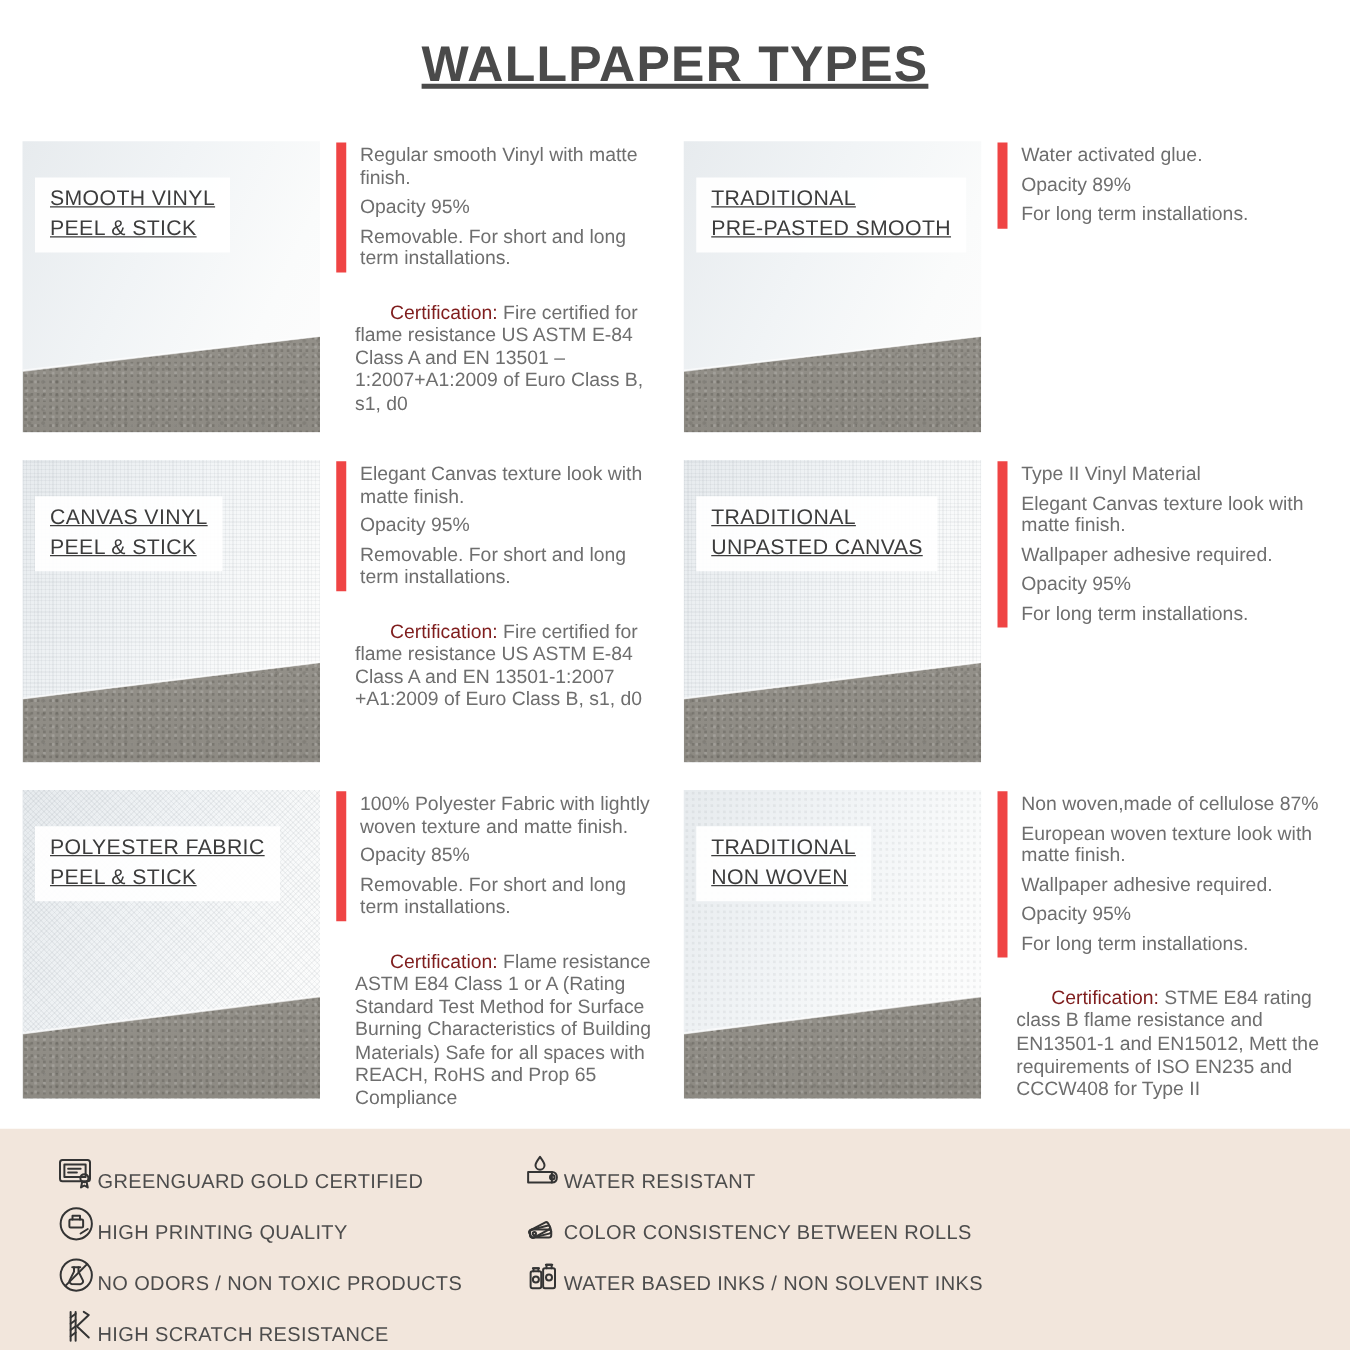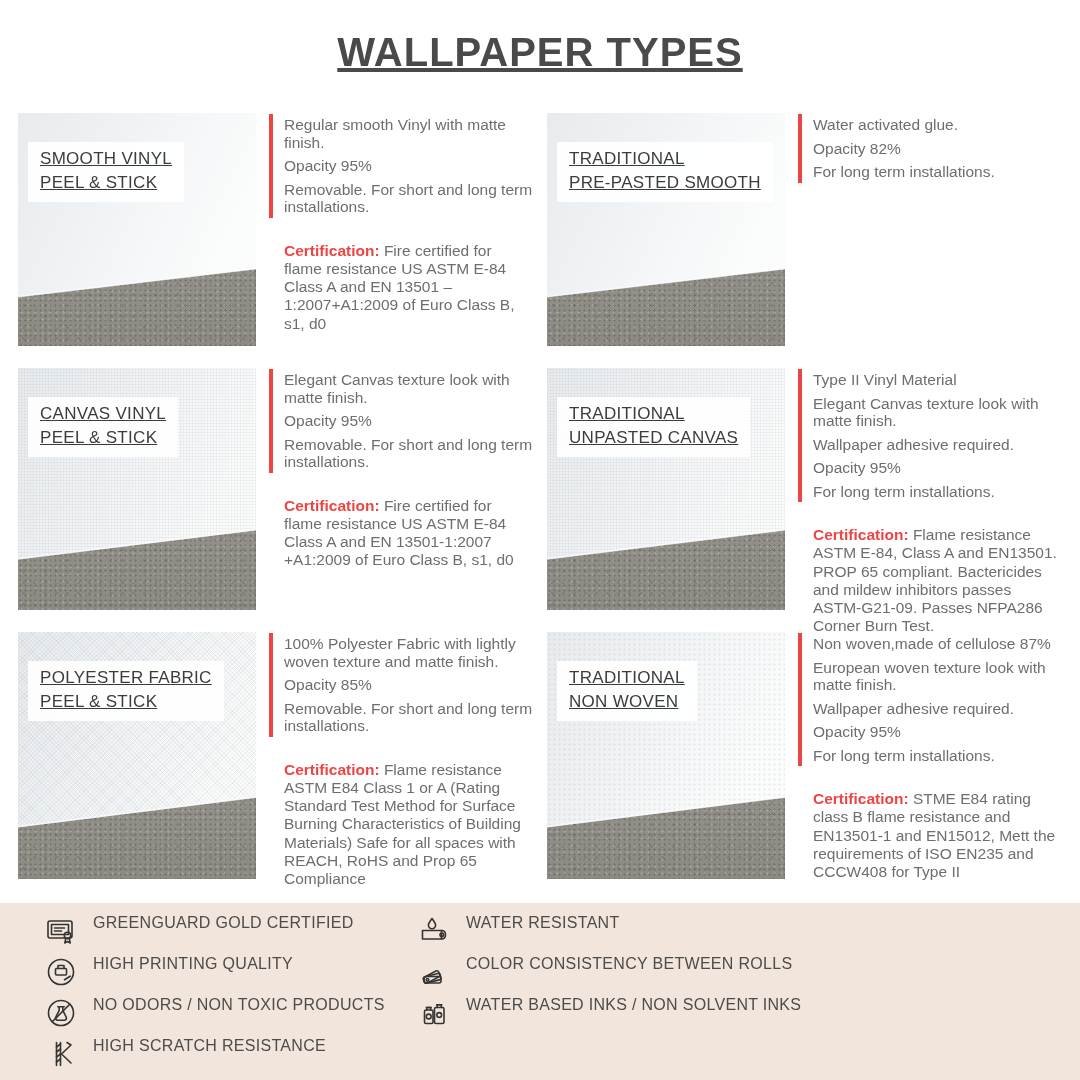--- a/index.html
+++ b/index.html
@@ -53,37 +53,37 @@
     background:rgba(255,255,255,.6);
   }
   .label {
     position:absolute; top:29px; left:10px;
     background:rgba(255,255,255,.92);
     padding:5px 12px 7px; color:#3c3c3c;
     font-size:17px; line-height:24px; letter-spacing:.3px; white-space:nowrap;text-decoration:underline;
   }
   .info { flex:1; padding-left:13px; padding-top:1px; }
   .desc {
-    border-left:4px solid #ef4444; padding:2px 0 2px 11px;
+    border-left:8px solid #ef4444; padding:2px 0 2px 11px;
   }
   .desc p { margin:0 0 6px; font-size:15.5px; line-height:1.13; color:#6e6e6e; }
   .desc p:last-child { margin-bottom:0; }
   .cert {
     margin:24px 0 0; padding-left:15px;
     font-size:15.5px; line-height:1.18; color:#6e6e6e;
   }
-  .cert .cert-label { font-weight:bold; color:#ef4444; }
+  .cert .cert-label { font-weight:normal; color:#7f1d1d;margin-left:28px; }
   .footer {
     position:absolute; left:0; top:903px; width:1080px; height:177px;
     background:#f2e6dc;
   }
   .feat-list { position:absolute; top:11px; display:flex; flex-direction:column; }
   .feat-list.left { left:44px; }
   .feat-list.mid { left:417px; }
-  .feat { height:41px; display:flex; align-items:flex-start; gap:15px; }
+  .feat { height:41px; display:flex; align-items:flex-end; }
   .feat-icon { width:34px; height:34px; flex:none; }
   .feat-icon svg { width:34px; height:34px; stroke:#343434; fill:none; stroke-width:1.6; stroke-linecap:round; stroke-linejoin:round; }
   .feat-label { font-size:16px; color:#4c4c4c; letter-spacing:.3px; white-space:nowrap; }
 </style>
 </head>
 <body>
 
 <h1 class="page-title">WALLPAPER TYPES</h1>
 
 <div class="grid">
@@ -112,21 +112,21 @@
       <div class="floor"></div>
       <div class="floor-edge"></div>
       <div class="label">
         <div>TRADITIONAL</div>
         <div>PRE-PASTED SMOOTH</div>
       </div>
     </div>
     <div class="info">
       <div class="desc">
         <p>Water activated glue.</p>
-        <p>Opacity 82%</p>
+        <p>Opacity 89%</p>
         <p>For long term installations.</p>
       </div>
     </div>
   </div>
 
   <div class="panel">
     <div class="sample">
       <div class="texture canvas"></div>
       <div class="floor"></div>
       <div class="floor-edge"></div>
@@ -156,21 +156,20 @@
       </div>
     </div>
     <div class="info">
       <div class="desc">
         <p>Type II Vinyl Material</p>
         <p>Elegant Canvas texture look with matte finish.</p>
         <p>Wallpaper adhesive required.</p>
         <p>Opacity 95%</p>
         <p>For long term installations.</p>
       </div>
-      <p class="cert"><span class="cert-label">Certification:</span> <span>Flame resistance ASTM E-84, Class A and EN13501. PROP 65 compliant. Bactericides and mildew inhibitors passes ASTM-G21-09. Passes NFPA286 Corner Burn Test.</span></p>
     </div>
   </div>
 
   <div class="panel">
     <div class="sample">
       <div class="texture weave"></div>
       <div class="floor"></div>
       <div class="floor-edge"></div>
       <div class="label">
         <div>POLYESTER FABRIC</div>

